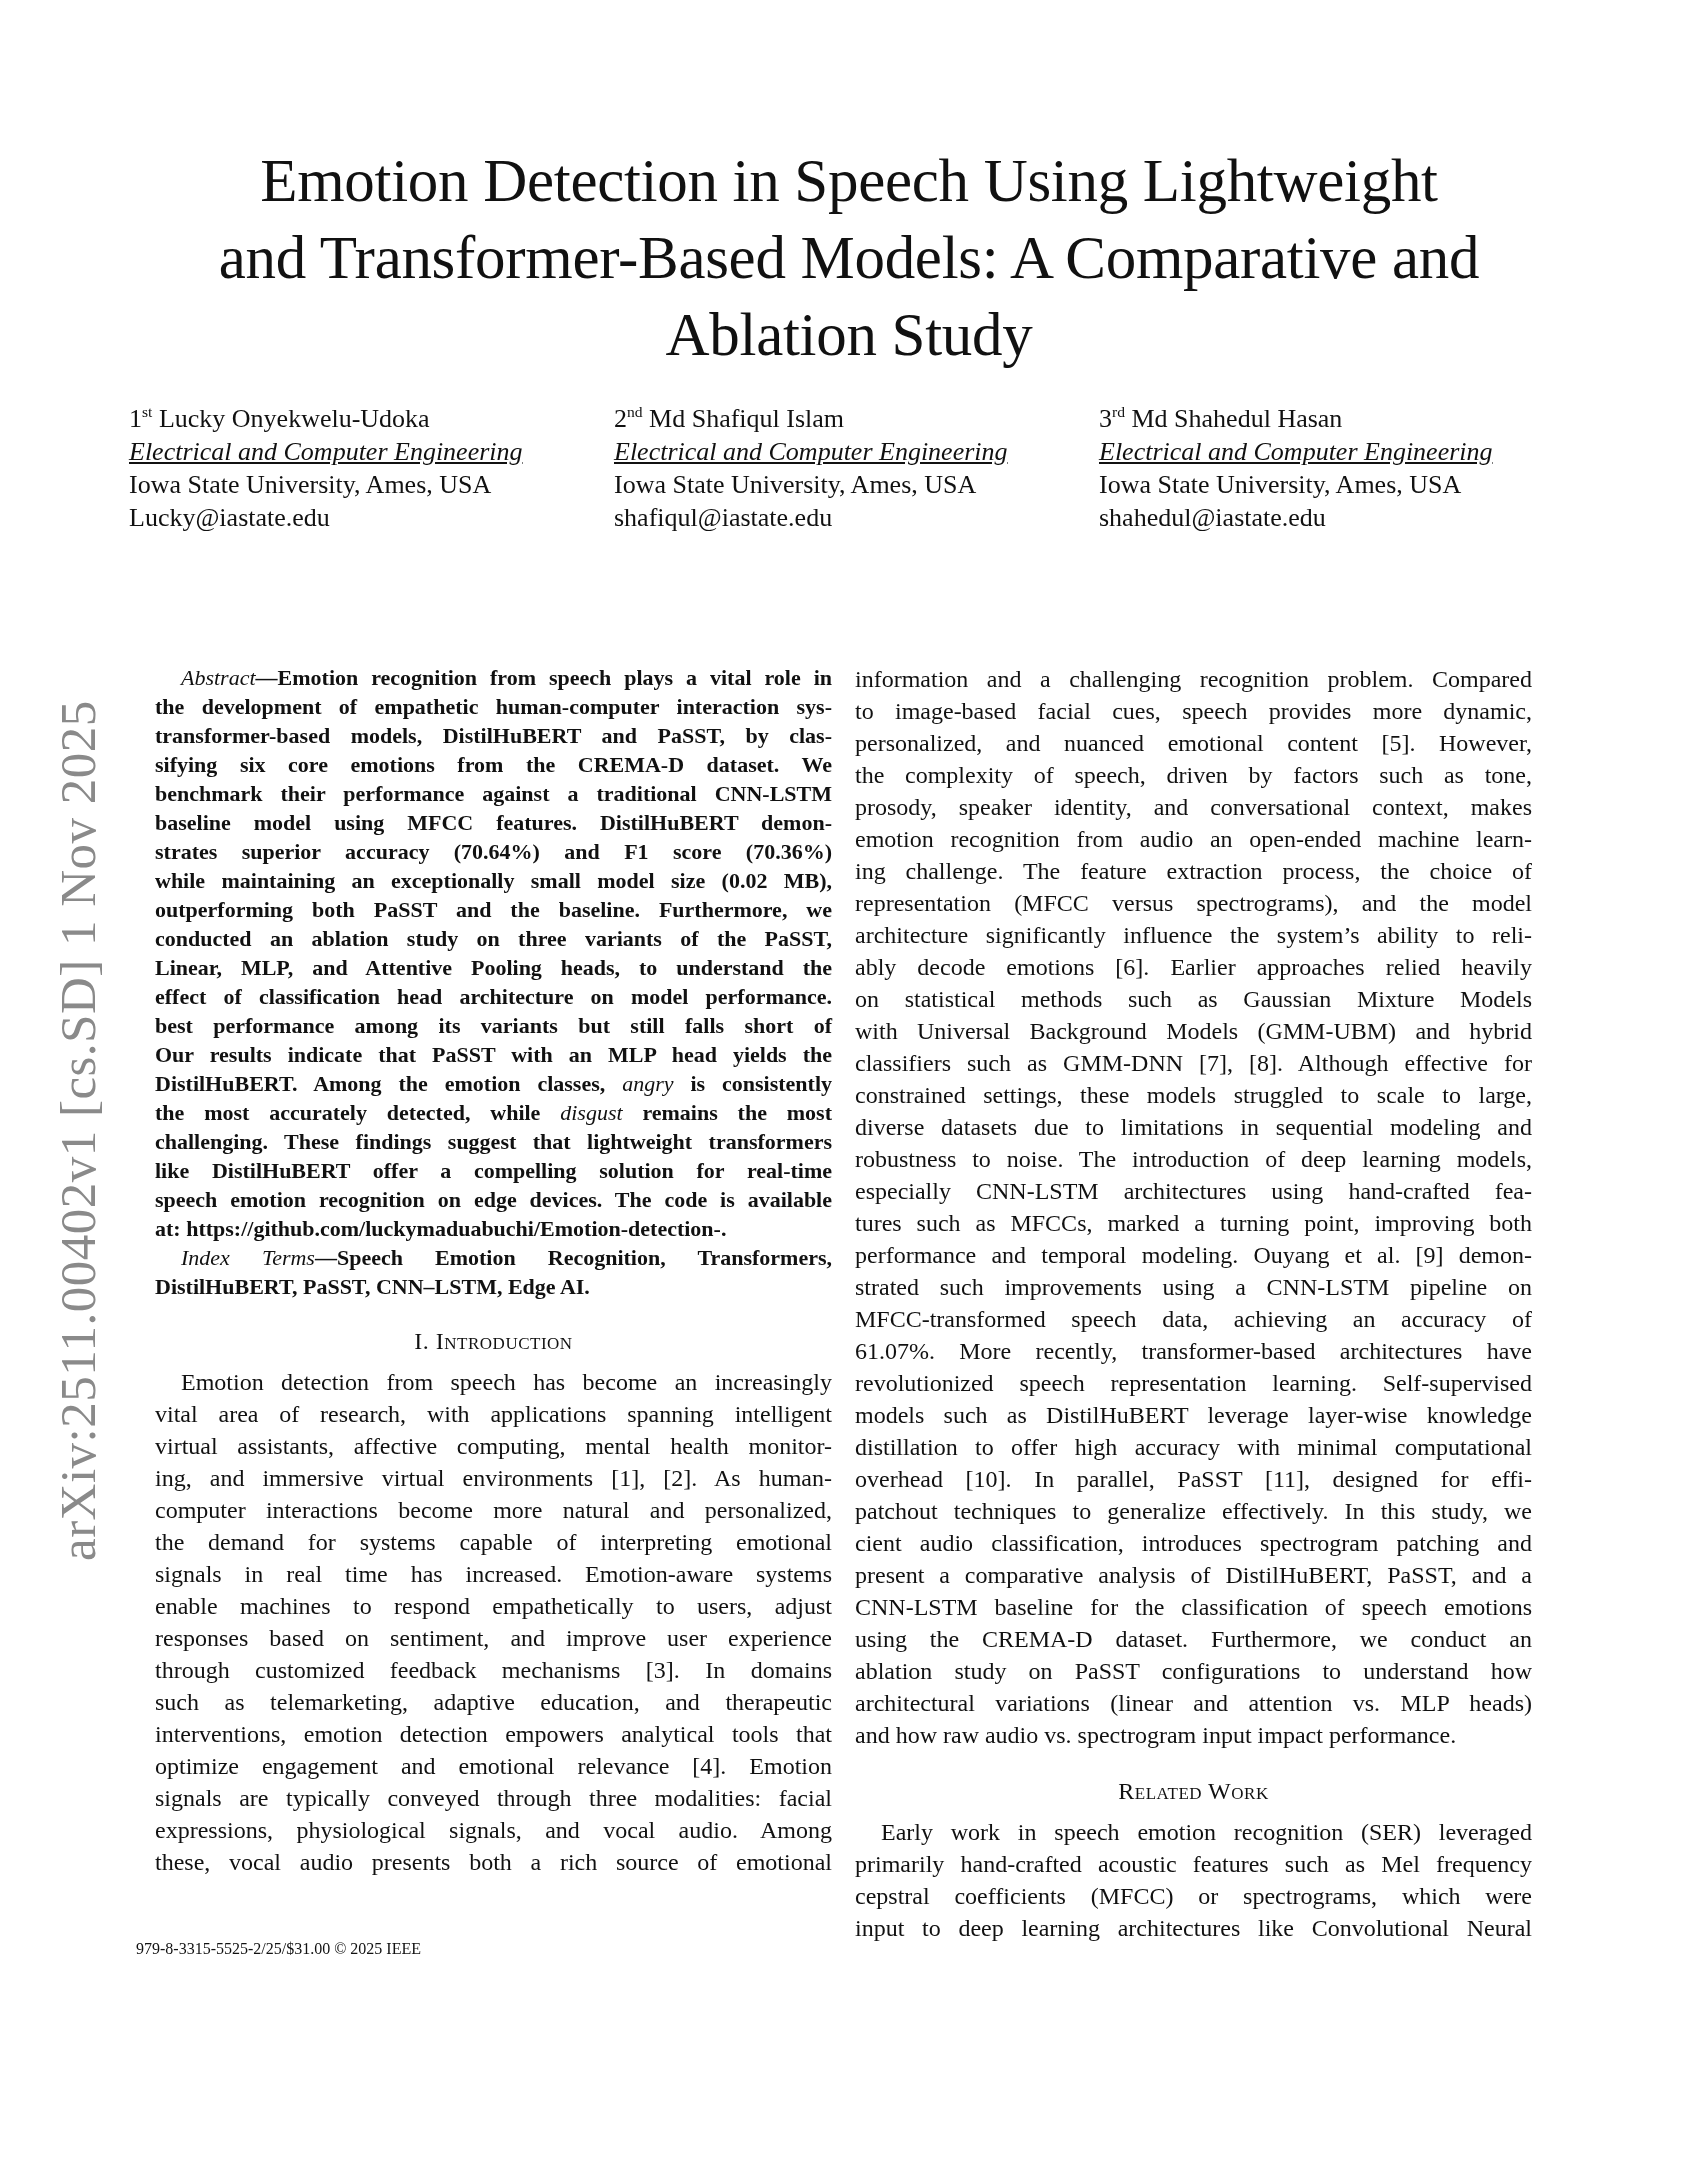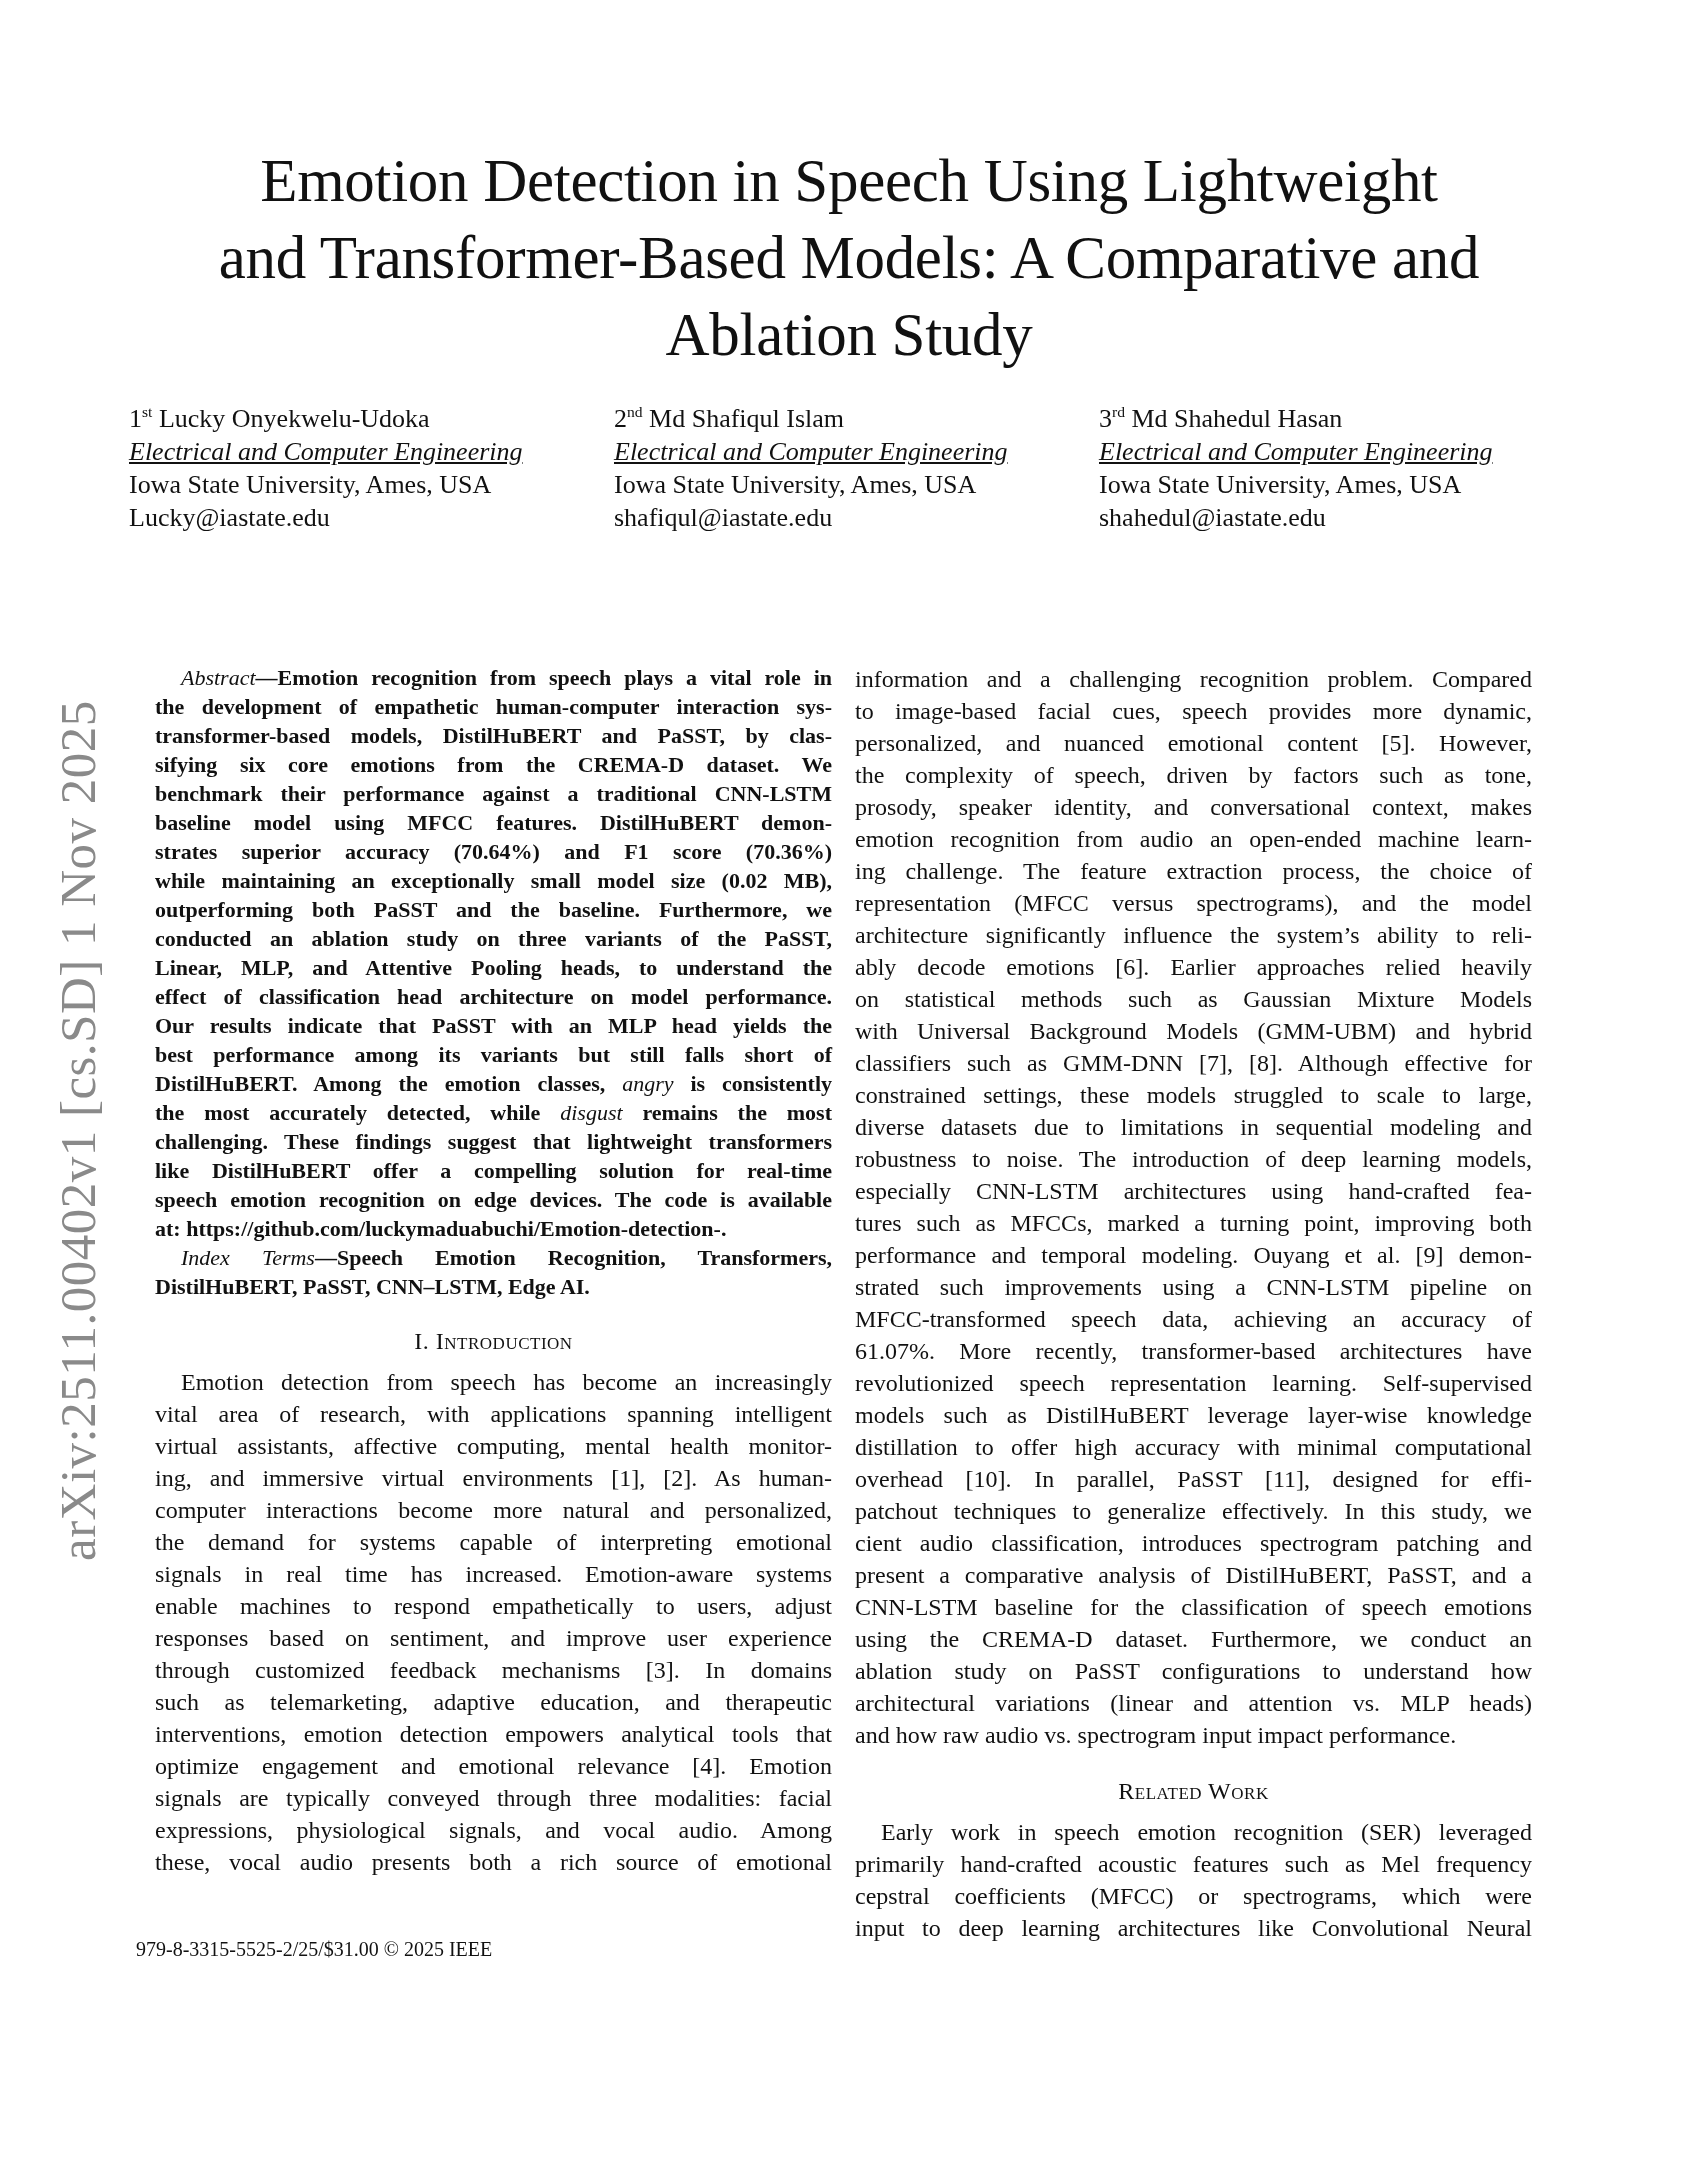--- a/index.html
+++ b/index.html
@@ -34,21 +34,21 @@
     .line.last { text-align-last: left; }
     .line.indent { padding-left: 26px; }
     .abstract .line { font-weight: bold; font-size: 22px; height: 29px; line-height: 29px; }
     .abstract .line i, .abstract .line em { font-weight: normal; font-style: italic; }
     .abstract .lead { font-style: italic; font-weight: normal; }
     .heading {
       text-align: center; font-size: 24px; line-height: 32px; height: 32px; margin: 24px 0 9.2px 0;
       font-variant: small-caps; letter-spacing: 0.5px;
     }
     .footer-copy {
-      position: absolute; left: 136px; top: 1936px; font-size: 20px; line-height: 26px;
+      position: absolute; left: 136px; top: 1936px; font-size: 16px; line-height: 26px;
     }
   </style>
 </head>
 <body>
 
 <h1 class="title">
   <span>Emotion Detection in Speech Using Lightweight</span>
   <span>and Transformer-Based Models: A Comparative and</span>
   <span>Ablation Study</span>
 </h1>
@@ -83,22 +83,22 @@
     <span class="line">transformer-based models, DistilHuBERT and PaSST, by clas-</span>
     <span class="line">sifying six core emotions from the CREMA-D dataset. We</span>
     <span class="line">benchmark their performance against a traditional CNN-LSTM</span>
     <span class="line">baseline model using MFCC features. DistilHuBERT demon-</span>
     <span class="line">strates superior accuracy (70.64%) and F1 score (70.36%)</span>
     <span class="line">while maintaining an exceptionally small model size (0.02 MB),</span>
     <span class="line">outperforming both PaSST and the baseline. Furthermore, we</span>
     <span class="line">conducted an ablation study on three variants of the PaSST,</span>
     <span class="line">Linear, MLP, and Attentive Pooling heads, to understand the</span>
     <span class="line">effect of classification head architecture on model performance.</span>
+    <span class="line">best performance among its variants but still falls short of</span>
     <span class="line">Our results indicate that PaSST with an MLP head yields the</span>
-    <span class="line">best performance among its variants but still falls short of</span>
     <span class="line"><span>DistilHuBERT. Among the emotion classes, </span><em>angry</em><span> is consistently</span></span>
     <span class="line"><span>the most accurately detected, while </span><em>disgust</em><span> remains the most</span></span>
     <span class="line">challenging. These findings suggest that lightweight transformers</span>
     <span class="line">like DistilHuBERT offer a compelling solution for real-time</span>
     <span class="line">speech emotion recognition on edge devices. The code is available</span>
     <span class="line last">at: https://github.com/luckymaduabuchi/Emotion-detection-.</span>
     <span class="line indent"><span class="lead">Index Terms</span><span>—Speech Emotion Recognition, Transformers,</span></span>
     <span class="line last">DistilHuBERT, PaSST, CNN–LSTM, Edge AI.</span>
   </div>
 

